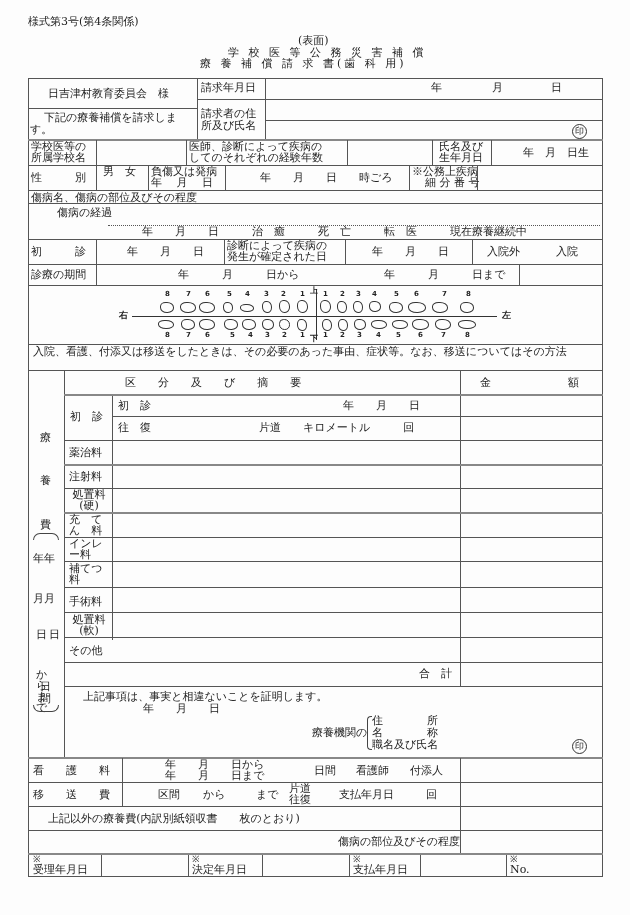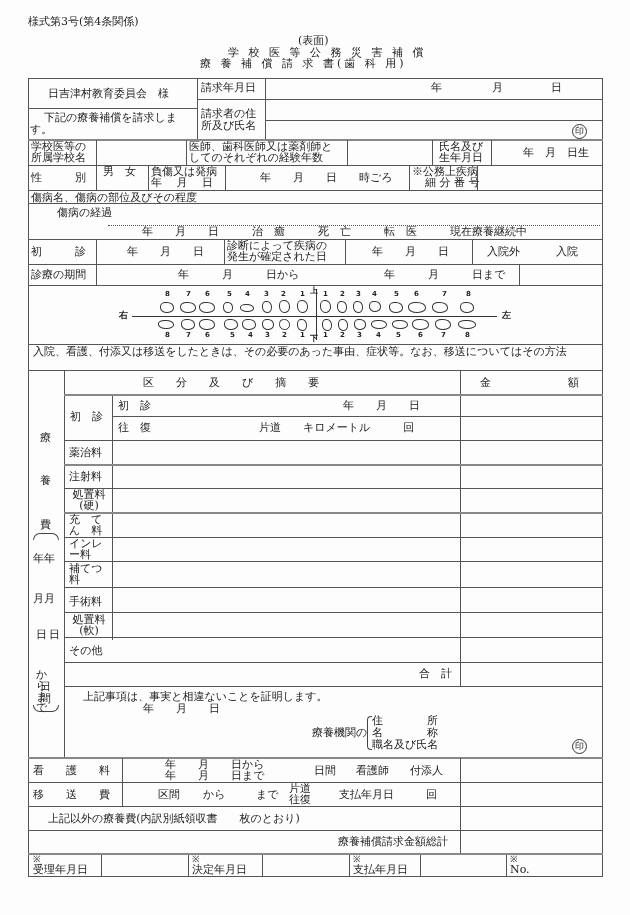--- a/index.html
+++ b/index.html
@@ -52,21 +52,21 @@
 
 <div class="vl" style="left:96px;top:140px;height:25px;"></div>
 <div class="vl" style="left:186px;top:140px;height:25px;"></div>
 <div class="vl" style="left:347px;top:140px;height:25px;"></div>
 <div class="vl" style="left:432px;top:140px;height:25px;"></div>
 <div class="vl" style="left:491px;top:140px;height:25px;"></div>
 <div class="hl" style="left:28px;top:165px;width:575px;"></div>
 <div class="abs" style="left:31px;top:141px;">学校医等の</div>
 <div class="abs" style="left:31px;top:152px;">所属学校名</div>
 <div class="field" style="left:97px;top:141px;width:88px;height:23px;"></div>
-<div class="abs" style="left:189px;top:141px;">医師、歯科医師又は薬剤師と</div>
+<div class="abs" style="left:189px;top:141px;">医師、診断によって疾病の</div>
 <div class="abs" style="left:189px;top:152px;">してのそれぞれの経験年数</div>
 <div class="field" style="left:348px;top:141px;width:83px;height:23px;"></div>
 <div class="abs" style="left:439px;top:141px;">氏名及び</div>
 <div class="abs" style="left:439px;top:152px;">生年月日</div>
 <div class="abs" style="left:523px;top:147px;">年　月　日生</div>
 
 <div class="vl" style="left:96px;top:166px;height:24px;"></div>
 <div class="vl" style="left:148px;top:166px;height:24px;"></div>
 <div class="vl" style="left:225px;top:166px;height:24px;"></div>
 <div class="vl" style="left:409px;top:166px;height:24px;"></div>
@@ -189,21 +189,21 @@
 </div>
 <div class="hl" style="left:28px;top:344px;width:575px;"></div>
 
 <div class="abs" style="left:33px;top:346px;white-space:normal;width:568px;line-height:12px;font-size:11px;">入院、看護、付添又は移送をしたときは、その必要のあった事由、症状等。なお、移送についてはその方法</div>
 <div class="hl" style="left:28px;top:370px;width:575px;"></div>
 
 <div class="vl" style="left:64px;top:371px;height:386px;"></div>
 <div class="vl" style="left:112px;top:394px;height:246px;"></div>
 <div class="vl" style="left:460px;top:371px;height:315px;"></div>
 
-<div class="abs" style="left:143px;top:377px;">区　　分　　及　　び　　摘　　要</div>
+<div class="abs" style="left:125px;top:377px;">区　　分　　及　　び　　摘　　要</div>
 <div class="abs" style="left:480px;top:377px;">金　　　　　　　額</div>
 <div class="hl2" style="left:64px;top:394px;width:539px;"></div>
 
 <div class="abs" style="left:40px;top:432px;">療</div>
 <div class="abs" style="left:40px;top:475px;">養</div>
 <div class="abs" style="left:40px;top:519px;">費</div>
 <div class="brace" style="left:33px;top:533px;width:24px;height:6px;border-bottom:none;border-radius:10px 10px 0 0;"></div>
 <div class="abs" style="left:33px;top:553px;">年年</div>
 <div class="abs" style="left:33px;top:593px;">月月</div>
 <div class="abs" style="left:36px;top:629px;letter-spacing:2px;">日日</div>
@@ -279,21 +279,21 @@
 <div class="abs" style="left:289px;top:794px;">往復</div>
 <div class="abs" style="left:339px;top:789px;">支払年月日</div>
 <div class="abs" style="left:426px;top:789px;">回</div>
 <div class="field" style="left:461px;top:783px;width:141px;height:23px;"></div>
 <div class="hl" style="left:28px;top:806px;width:575px;"></div>
 
 <div class="abs" style="left:48px;top:813px;">上記以外の療養費(内訳別紙領収書　　枚のとおり)</div>
 <div class="field" style="left:461px;top:807px;width:141px;height:22px;"></div>
 <div class="hl" style="left:28px;top:830px;width:575px;"></div>
 
-<div class="abs" style="left:338px;top:836px;">療養補償請求金額総計</div>
+<div class="abs" style="left:338px;top:836px;">傷病の部位及びその程度</div>
 <div class="field" style="left:461px;top:831px;width:141px;height:22px;"></div>
 <div class="hl2" style="left:28px;top:853px;width:575px;"></div>
 
 <div class="vl" style="left:101px;top:855px;height:21px;"></div>
 <div class="vl" style="left:188px;top:855px;height:21px;"></div>
 <div class="vl" style="left:262px;top:855px;height:21px;"></div>
 <div class="vl" style="left:349px;top:855px;height:21px;"></div>
 <div class="vl" style="left:420px;top:855px;height:21px;"></div>
 <div class="vl" style="left:506px;top:855px;height:21px;"></div>
 

